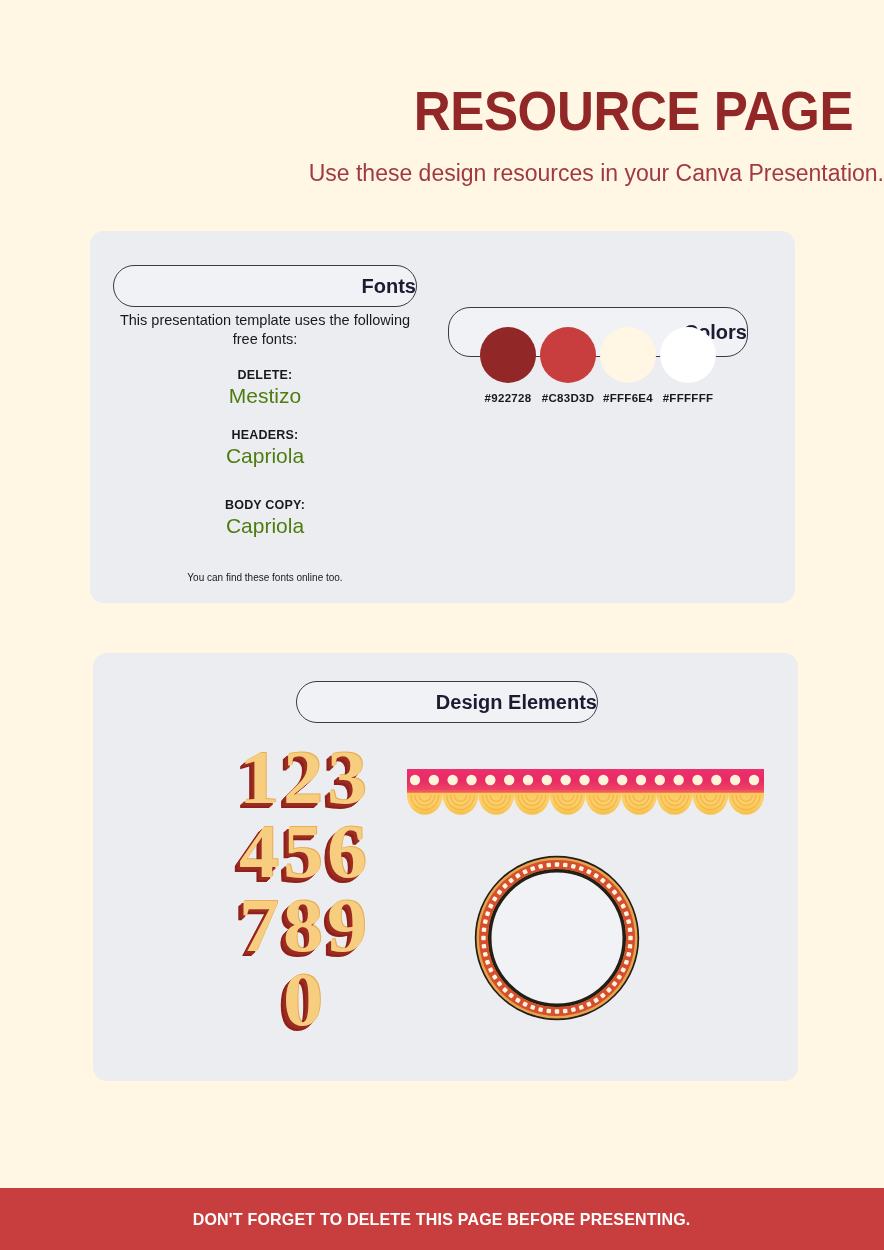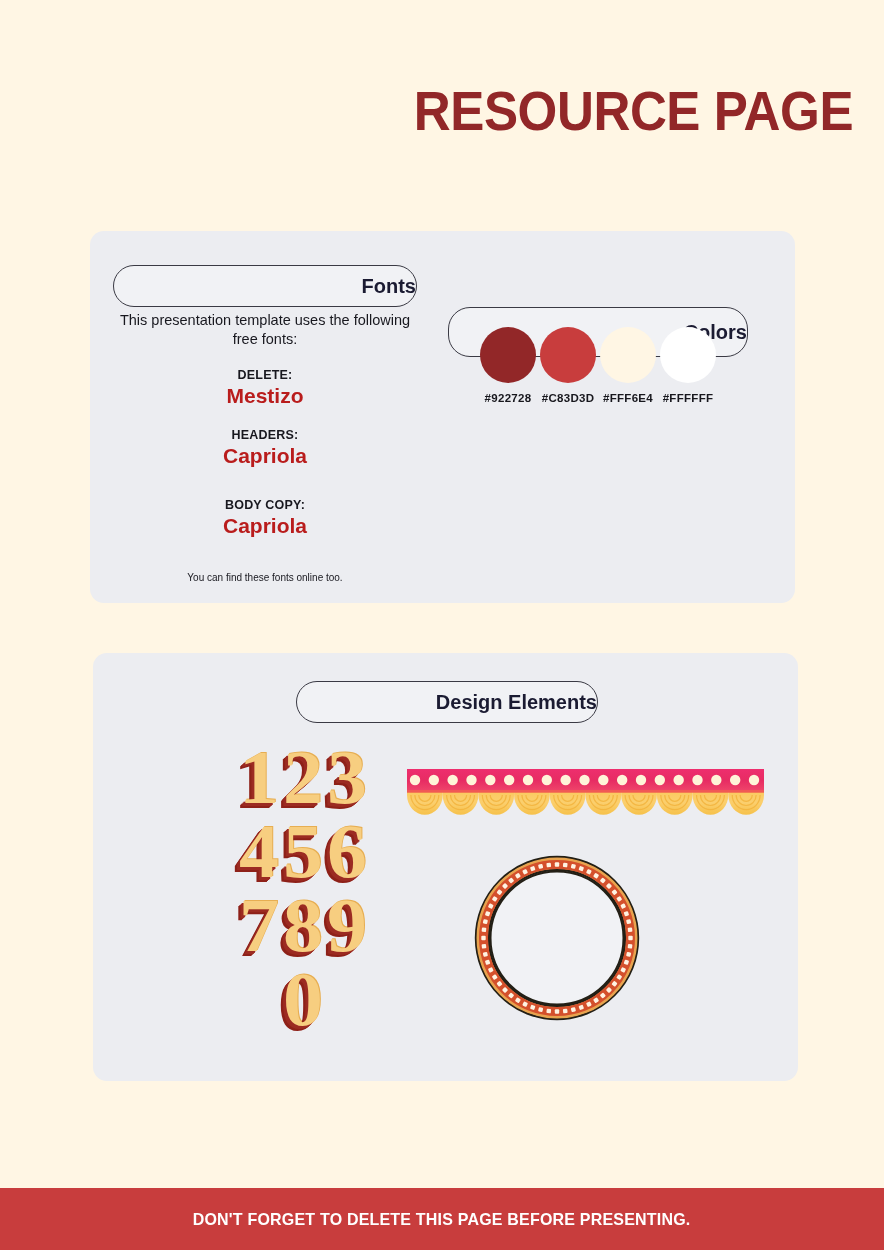--- a/index.html
+++ b/index.html
@@ -112,22 +112,22 @@
   .font-group.gap-extra { margin-top: 30px; }
   .font-role {
     font-size: 12.5px;
     font-weight: bold;
     letter-spacing: 0.2px;
     margin: 0;
   }
   .font-name {
     font-size: 21px;
     margin: 2px 0 0 0;
-    font-weight: 700;
-    color: #b91c1c;
+    font-weight: 400;
+    color: #4d7c0f;
   }
   .fonts-outro {
     font-size: 10px;
     margin: 34px 0 0 0;
   }
 
   
   .colors-col {
     position: absolute;
     left: 358px;
@@ -225,20 +225,21 @@
     font-weight: bold;
     letter-spacing: 0.2px;
     transform: scaleX(0.97);
   }
 </style>
 </head>
 <body>
 
 <div class="page-header">
   <h1 class="page-title">RESOURCE PAGE</h1>
+  <p class="page-subtitle">Use these design resources in your Canva Presentation.</p>
 </div>
 
 <div class="panel" id="panel-fonts-colors">
 
   <div class="pill" id="pill-fonts">
     <span>Fonts</span>
   </div>
 
   <div class="fonts-col">
     <p class="fonts-intro">This presentation template uses the following free fonts:</p>

